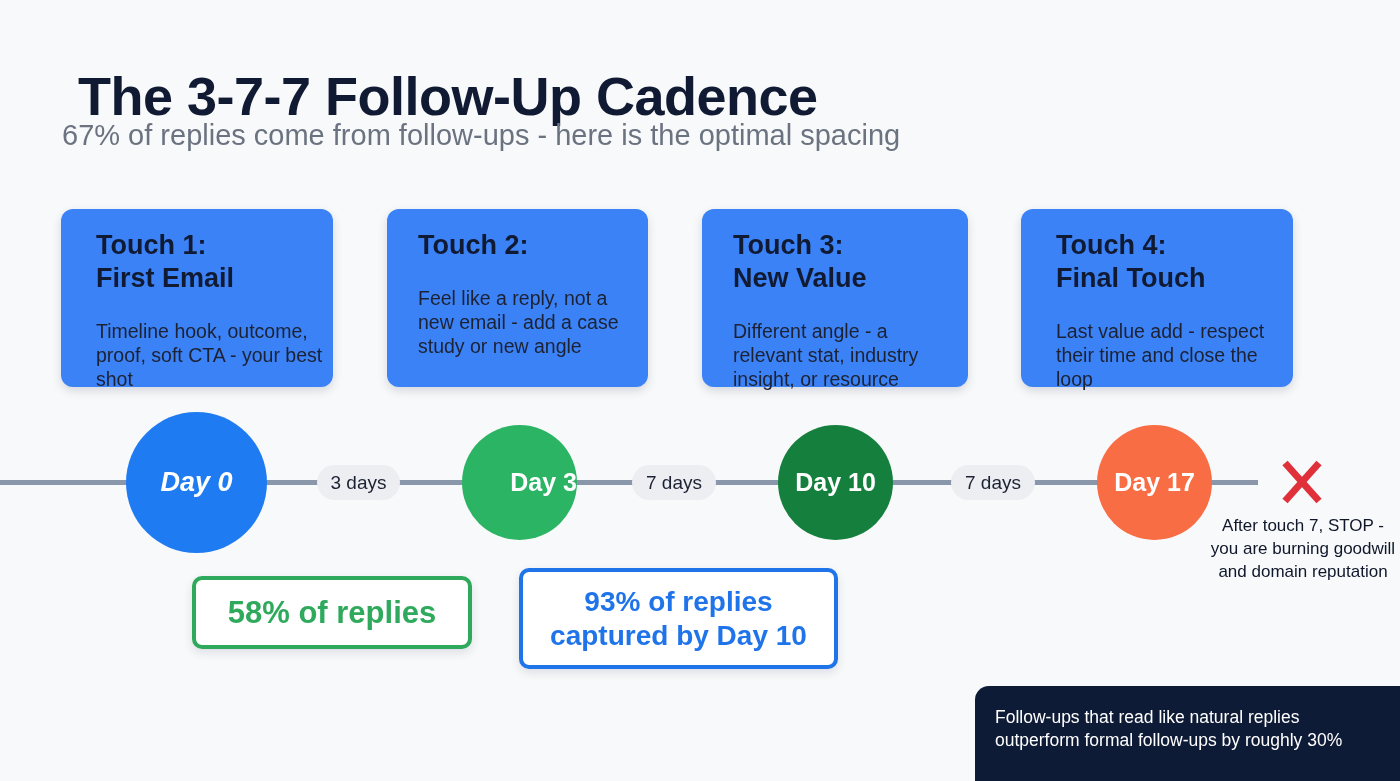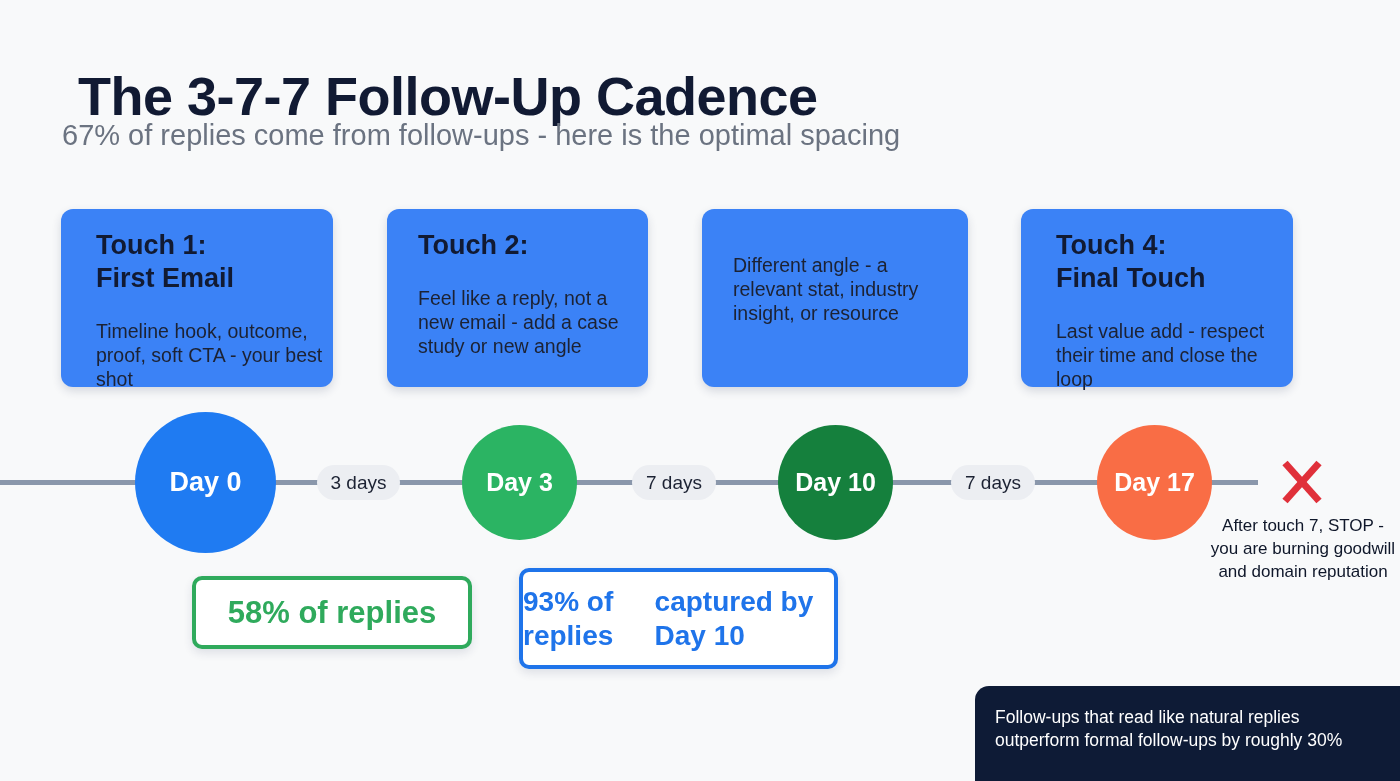--- a/index.html
+++ b/index.html
@@ -81,39 +81,43 @@
 </div>
 
 <div class="card" style="left:387px; width:261px; padding-left:31px;">
   <div class="head">
     <div>Touch 2:</div>
   </div>
   <div class="body" style="width:222px;">Feel like a reply, not a new email - add a case study or new angle</div>
 </div>
 
 <div class="card" style="left:702px; width:266px; padding-left:31px;">
+  <div class="head">
+    <div>Touch 3:</div>
+    <div>New Value</div>
+  </div>
   <div class="body" style="width:215px;">Different angle - a relevant stat, industry insight, or resource</div>
 </div>
 
 <div class="card" style="left:1021px; width:272px; padding-left:35px;">
   <div class="head">
     <div>Touch 4:</div>
     <div>Final Touch</div>
   </div>
   <div class="body" style="width:228px;">Last value add - respect their time and close the loop</div>
 </div>
 
 <div class="timeline"></div>
 
-<div class="circle" style="left:135px; top:412px; width:141px; height:141px; background:#1f7bf2; font-size:27px;">
+<div class="circle" style="left:126px; top:412px; width:141px; height:141px; background:#1f7bf2; font-size:27px;font-style:italic;">
   <span>Day 0</span>
 </div>
 <div class="gap" style="left:317px; width:83px;">3 days</div>
 
-<div class="circle" style="left:462px; top:425px; width:115px; height:115px; background:#2bb463; font-size:25px;">
+<div class="circle" style="left:462px; top:425px; width:115px; height:115px; background:#2bb463; font-size:25px;justify-content:flex-end;">
   <span>Day 3</span>
 </div>
 <div class="gap" style="left:632px; width:84px;">7 days</div>
 
 <div class="circle" style="left:778px; top:425px; width:115px; height:115px; background:#15803d; font-size:25px;">
   <span>Day 10</span>
 </div>
 <div class="gap" style="left:951px; width:84px;">7 days</div>
 
 <div class="circle" style="left:1097px; top:425px; width:115px; height:115px; background:#f96d45; font-size:25px;">
@@ -122,21 +126,21 @@
 
 <svg class="x-mark" viewBox="0 0 44 48">
   <line x1="5" y1="5" x2="39" y2="43" stroke="#e0303a" stroke-width="7" stroke-linecap="butt"></line>
   <line x1="39" y1="5" x2="5" y2="43" stroke="#e0303a" stroke-width="7" stroke-linecap="butt"></line>
 </svg>
 <div class="stop-note">After touch 7, STOP - you are burning goodwill and domain reputation</div>
 
 <div class="stat" style="left:192px; top:576px; width:280px; height:73px; border:4px solid #2faa5c; color:#2faa5c; font-size:31px;">
   <span>58% of replies</span>
 </div>
-<div class="stat" style="left:519px; top:568px; width:319px; height:101px; border:4px solid #1f74ea; color:#1f74ea; font-size:28px; line-height:34px; flex-direction:row;">
+<div class="stat" style="left:519px; top:568px; width:319px; height:101px; border:4px solid #1f74ea; color:#1f74ea; font-size:28px; line-height:34px; flex-direction:column;">
   <span>93% of replies</span>
   <span>captured by Day 10</span>
 </div>
 
 <div class="footer">
   <div>Follow-ups that read like natural replies</div>
   <div>outperform formal follow-ups by roughly 30%</div>
 </div>
 
 </body></html>

